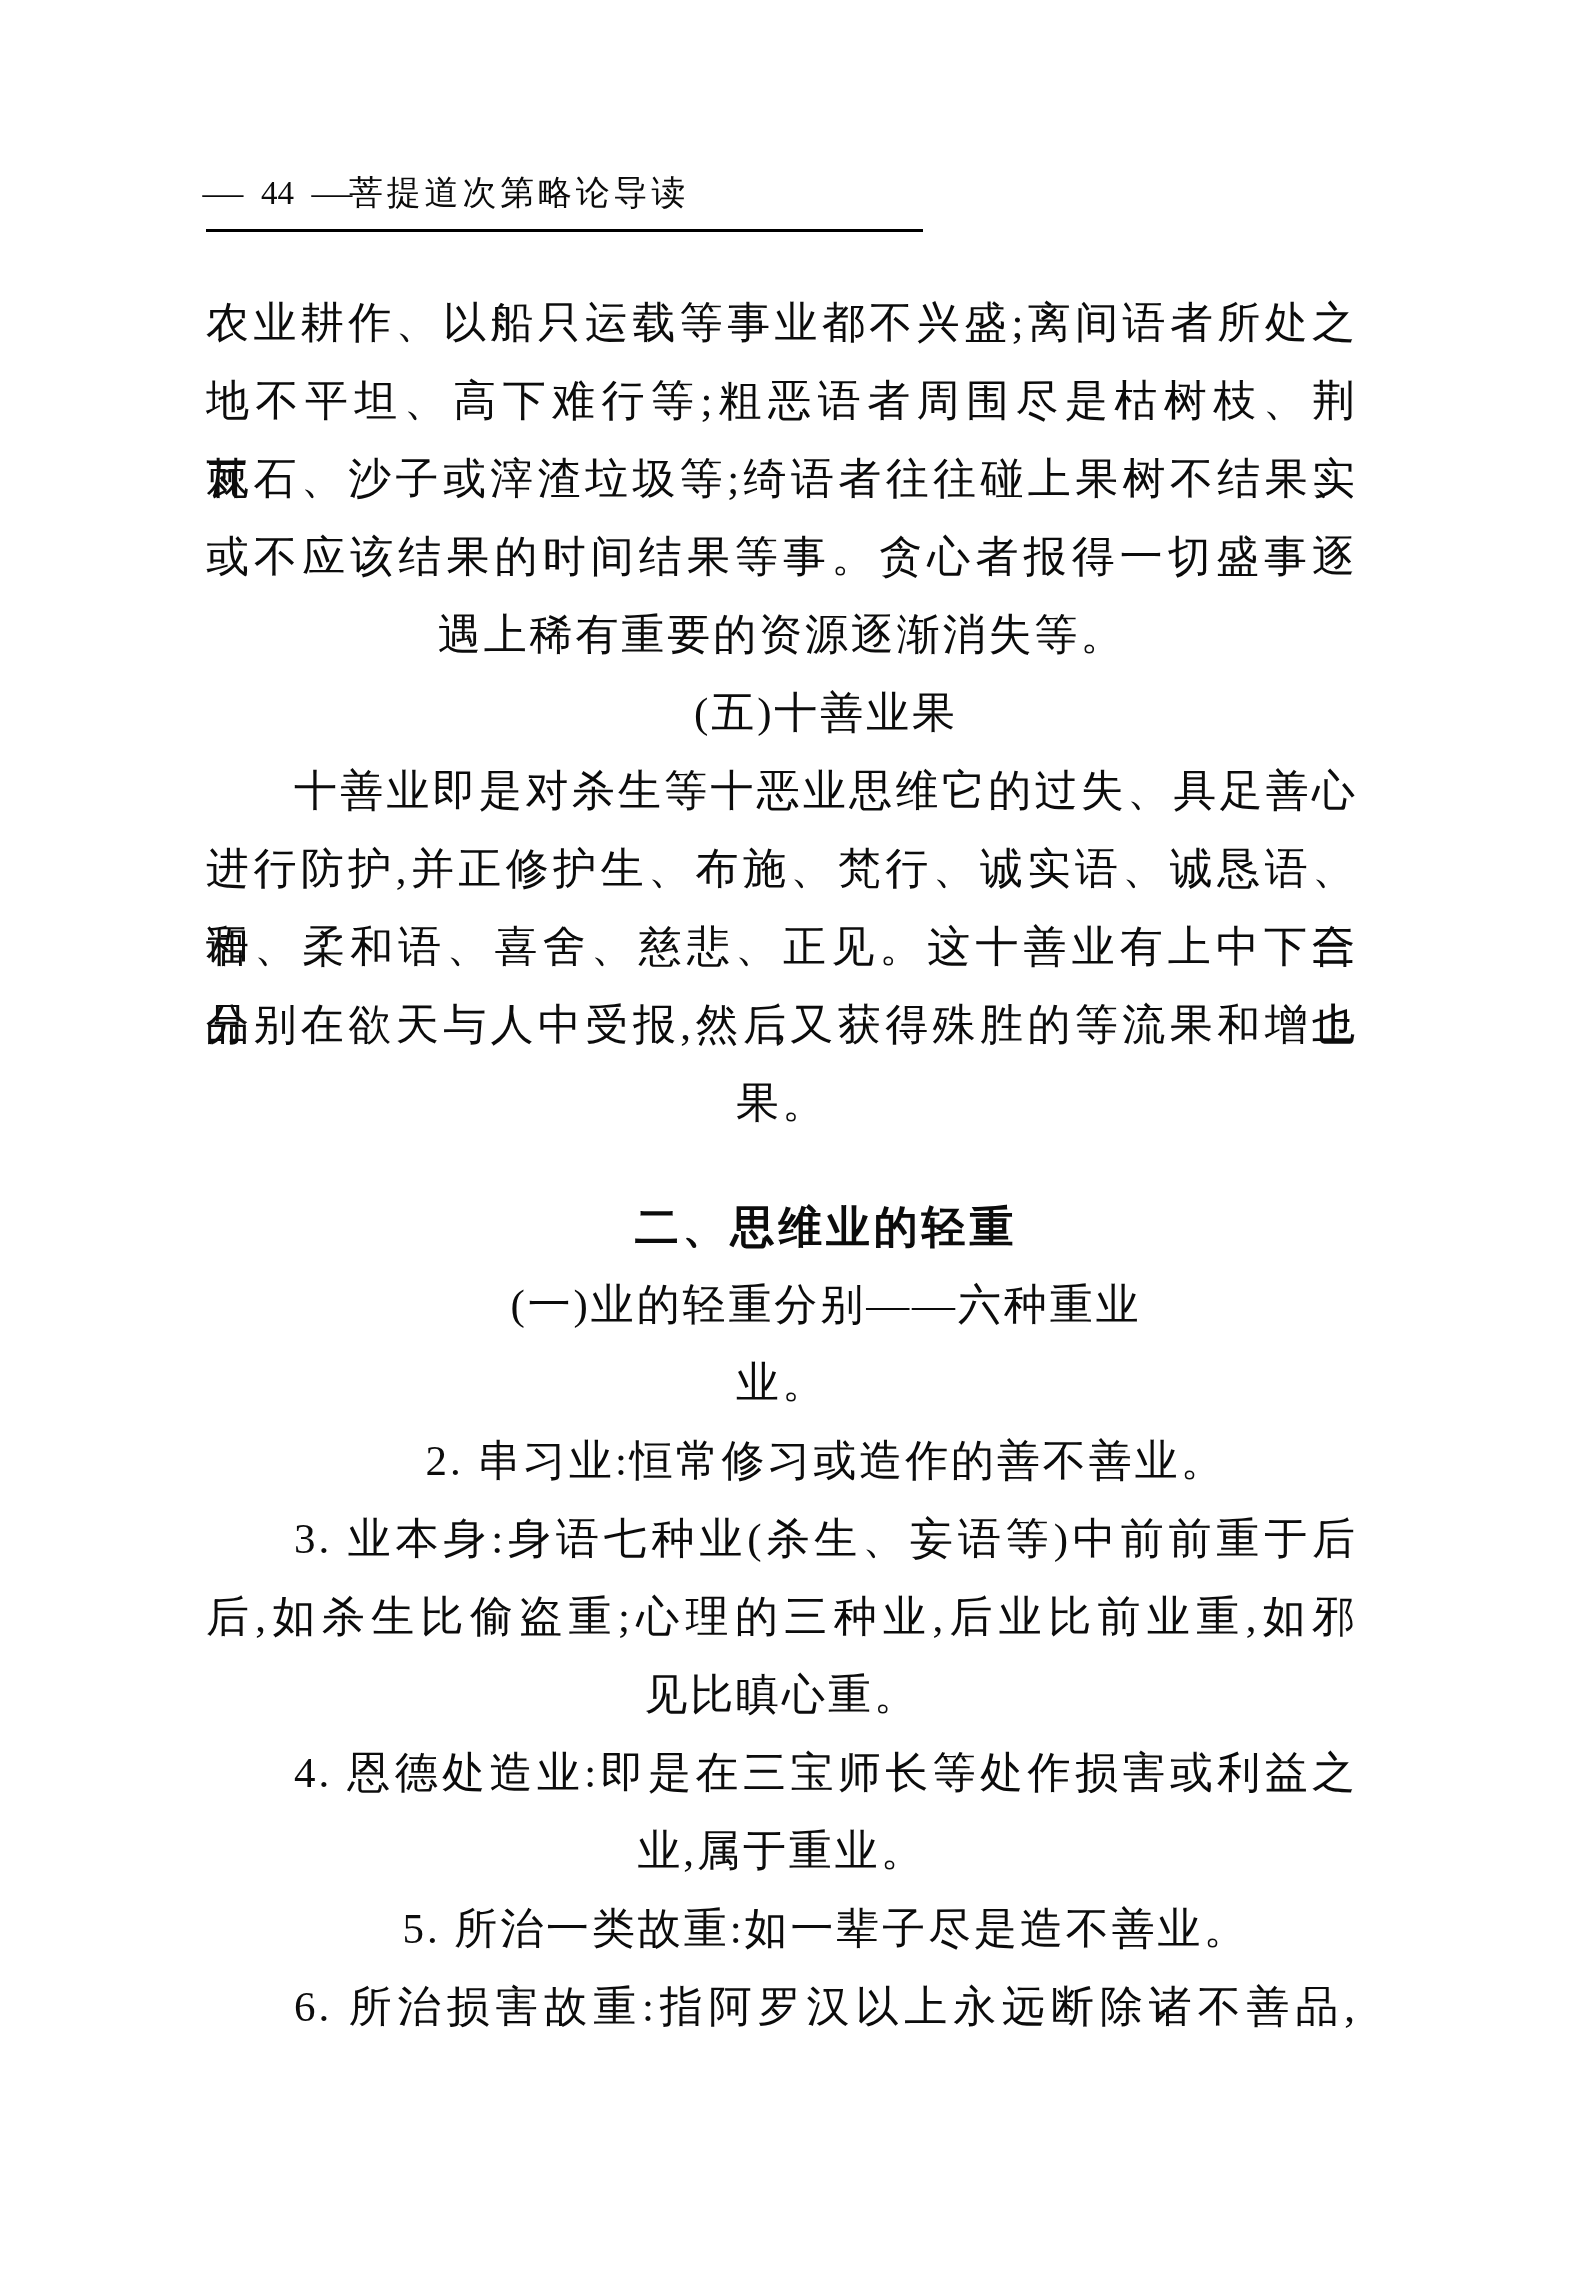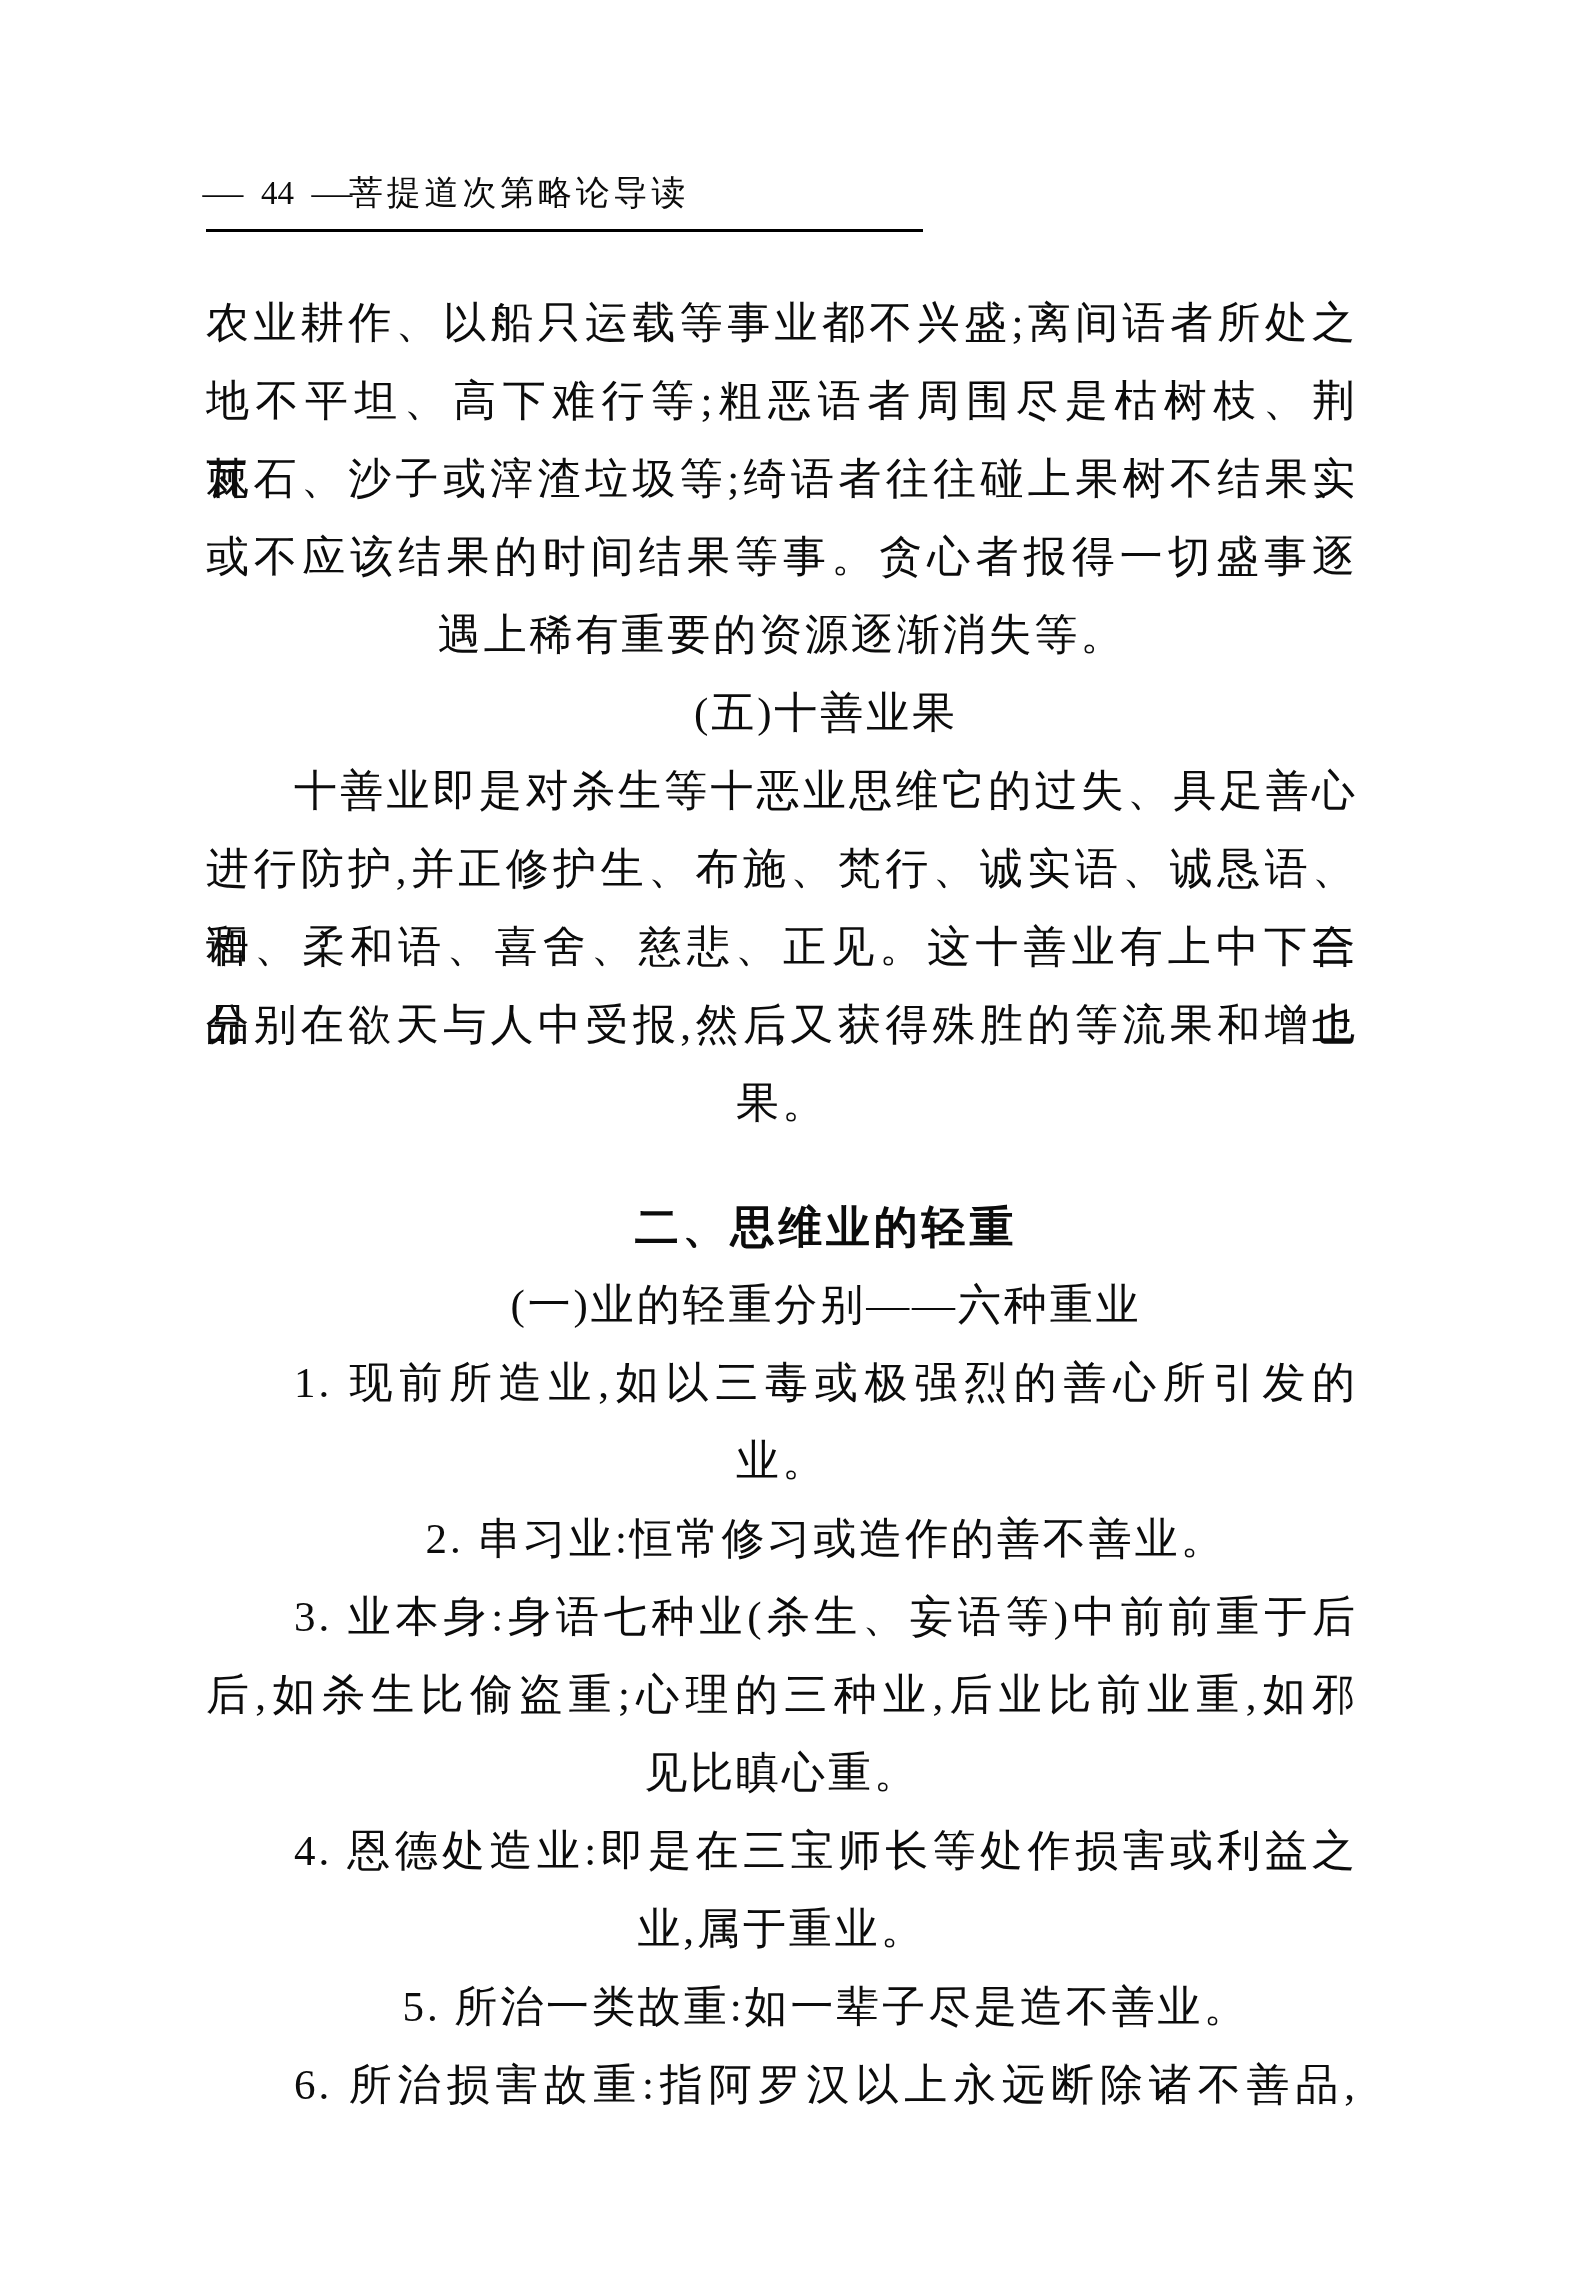--- a/index.html
+++ b/index.html
@@ -102,21 +102,20 @@
     <div class="ln j">或不应该结果的时间结果等事。贪心者报得一切盛事逐</div>
     <div class="ln">遇上稀有重要的资源逐渐消失等。</div>
     <div class="ln ind">(五)十善业果</div>
     <div class="ln ind j">十善业即是对杀生等十恶业思维它的过失、具足善心</div>
     <div class="ln j">进行防护,并正修护生、布施、梵行、诚实语、诚恳语、和合</div>
     <div class="ln j">语、柔和语、喜舍、慈悲、正见。这十善业有上中下三品,也</div>
     <div class="ln j">分别在欲天与人中受报,然后又获得殊胜的等流果和增上</div>
     <div class="ln">果。</div>
     <div class="ln ind heading-bold gap-before">二、思维业的轻重</div>
     <div class="ln ind">(一)业的轻重分别——六种重业</div>
-    <div class="ln ind j">1. 现前所造业,如以三毒或极强烈的善心所引发的</div>
     <div class="ln">业。</div>
     <div class="ln ind">2. 串习业:恒常修习或造作的善不善业。</div>
     <div class="ln ind j">3. 业本身:身语七种业(杀生、妄语等)中前前重于后</div>
     <div class="ln j">后,如杀生比偷盗重;心理的三种业,后业比前业重,如邪</div>
     <div class="ln">见比瞋心重。</div>
     <div class="ln ind j">4. 恩德处造业:即是在三宝师长等处作损害或利益之</div>
     <div class="ln">业,属于重业。</div>
     <div class="ln ind">5. 所治一类故重:如一辈子尽是造不善业。</div>
     <div class="ln ind j">6. 所治损害故重:指阿罗汉以上永远断除诸不善品,</div>
   </div>

